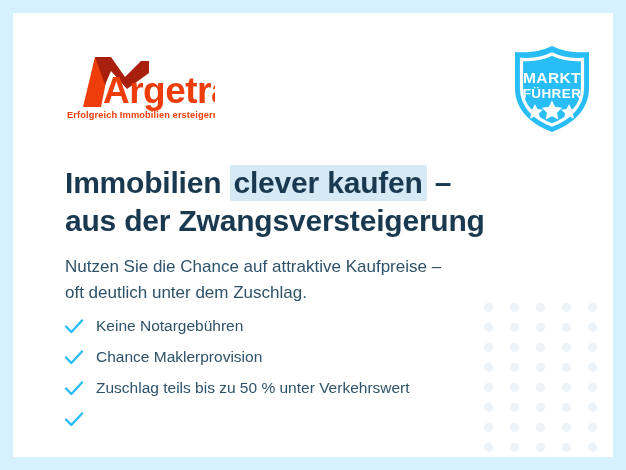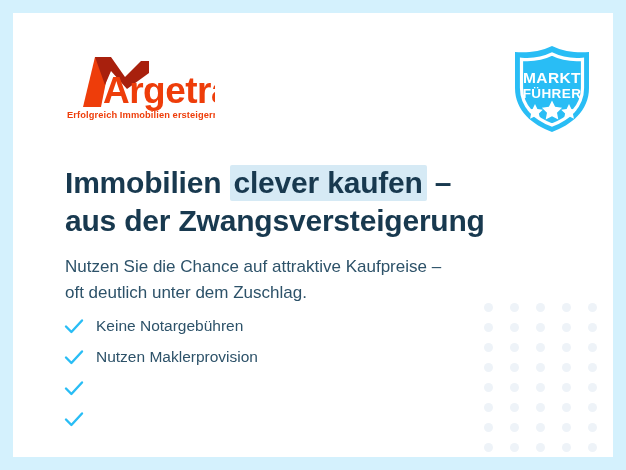--- a/index.html
+++ b/index.html
@@ -225,28 +225,29 @@
           </svg>
         </span>
         <span class="benefit-label">Keine Notargebühren</span>
       </li>
       <li>
         <span class="check-icon">
           <svg width="22" height="22" viewBox="0 0 22 22" xmlns="http://www.w3.org/2000/svg">
             <polyline points="3,11.5 8.4,17 19,5.5" fill="none" stroke="#29bdf5" stroke-width="2.4" stroke-linecap="round" stroke-linejoin="round"></polyline>
           </svg>
         </span>
-        <span class="benefit-label">Nutzen Maklerprovision</span>
-      </li>
-      <li>
-        <span class="check-icon">
-          <svg width="22" height="22" viewBox="0 0 22 22" xmlns="http://www.w3.org/2000/svg">
-            <polyline points="3,11.5 8.4,17 19,5.5" fill="none" stroke="#29bdf5" stroke-width="2.4" stroke-linecap="round" stroke-linejoin="round"></polyline>
-          </svg>
-        </span>
+        <span class="benefit-label">Chance Maklerprovision</span>
+      </li>
+      <li>
+        <span class="check-icon">
+          <svg width="22" height="22" viewBox="0 0 22 22" xmlns="http://www.w3.org/2000/svg">
+            <polyline points="3,11.5 8.4,17 19,5.5" fill="none" stroke="#29bdf5" stroke-width="2.4" stroke-linecap="round" stroke-linejoin="round"></polyline>
+          </svg>
+        </span>
+        <span class="benefit-label">Zuschlag teils bis zu 50 % unter Verkehrswert</span>
       </li>
       <li>
         <span class="check-icon">
           <svg width="22" height="22" viewBox="0 0 22 22" xmlns="http://www.w3.org/2000/svg">
             <polyline points="3,11.5 8.4,17 19,5.5" fill="none" stroke="#29bdf5" stroke-width="2.4" stroke-linecap="round" stroke-linejoin="round"></polyline>
           </svg>
         </span>
       </li>
     </ul>
 

